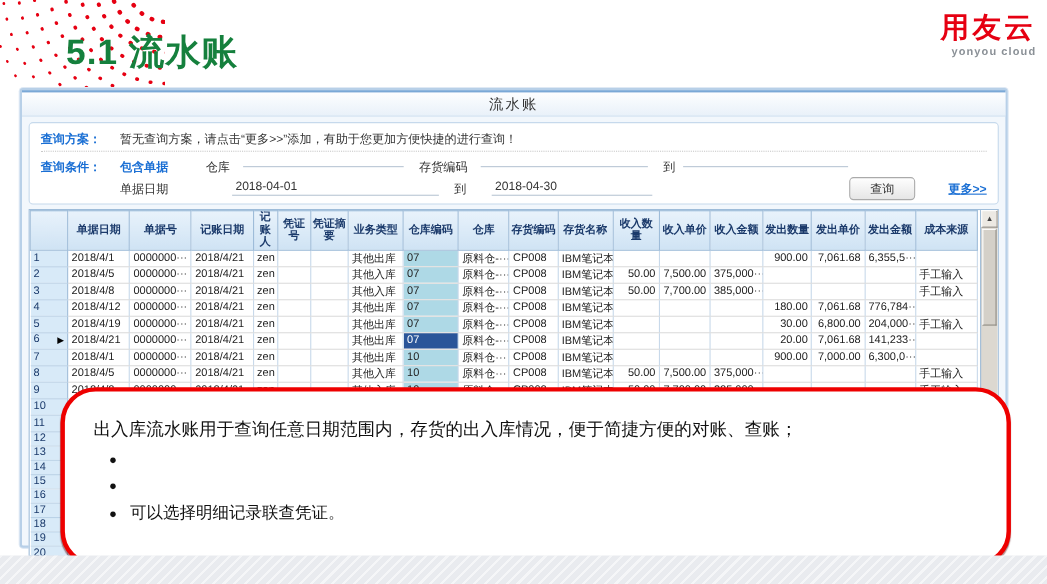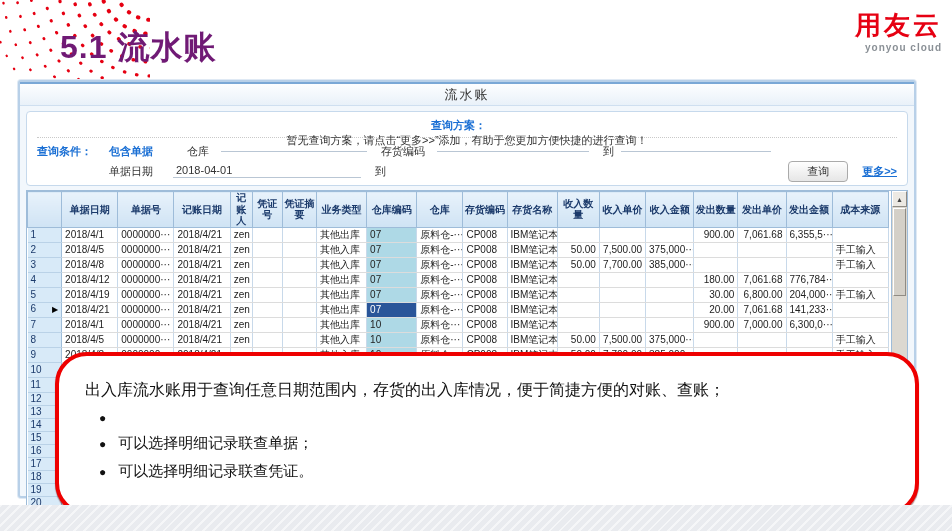--- a/index.html
+++ b/index.html
@@ -4,48 +4,48 @@
 <style>
   * { margin:0; padding:0; box-sizing:border-box; }
   html,body { width:952px; height:531px; }
   body { font-family:"Liberation Sans","DejaVu Sans",sans-serif; background:#fff; overflow:hidden; }
   .slide { position:relative; width:952px; height:531px; background:#fff; overflow:hidden; }
 
   
   .dots { position:absolute; left:0; top:0; width:150px; height:140px; }
 
   
-  .page-title { position:absolute; left:60px; top:26px; font-size:32px; font-weight:bold; color:#701a75; letter-spacing:1px; }
+  .page-title { position:absolute; left:60px; top:26px; font-size:32px; font-weight:bold; color:#15803d; letter-spacing:1px; }
 
   
   .logo { position:absolute; right:10px; top:12px; text-align:right; line-height:1; }
   .logo-cn { font-size:26px; font-weight:bold; color:#e60012; letter-spacing:3px; }
   .logo-en { font-size:10px; font-weight:bold; color:#8a9096; margin-top:5px; letter-spacing:1px; }
 
   
   .win { position:absolute; left:18px; top:80px; width:898px; height:418px;
          background:#f2f7fc; border:2px solid #b8d0e8; border-radius:3px;
          box-shadow:0 0 0 1px #dfe9f4; }
   .titlebar { height:24px; background:linear-gradient(#fdfeff,#e9f1f9); border-top:2px solid #7aa8d6;
               border-bottom:1px solid #cfdff0; text-align:center; font-size:13px; color:#333;
               line-height:22px; letter-spacing:2px; }
 
   
   .qpanel { margin:5px 6px 4px 6px; background:#fff; border:1px solid #c6d9ec; border-radius:4px;
             padding:6px 10px 4px 10px; font-size:11px; color:#333; }
   .qrow { display:flex; align-items:center; height:20px; white-space:nowrap; }
-  .qrow.first { border-bottom:1px dotted #c9c9c9; padding-bottom:3px; margin-bottom:3px;flex-direction:column; }
+  .qrow.first { border-bottom:1px dotted #c9c9c9; padding-bottom:3px; margin-bottom:3px; }
   .qlabel { color:#1a6fd4; font-weight:bold; width:72px; flex:none; }
   .qtext { color:#333; }
   .flabel { color:#333; flex:none; }
   .flabel.blue { color:#1a6fd4; font-weight:bold; }
   .fval { border-bottom:1px solid #b9c6d4; color:#333; padding:0 3px 1px 3px; flex:none; }
   .btn { border:1px solid #aaa; border-radius:4px; background:linear-gradient(#fefefe,#e6e6e6);
          font-size:11px; color:#333; padding:2px 18px; cursor:pointer; }
-  .more { color:#1a6fd4; font-weight:bold; text-decoration:underline; font-size:11px; margin-left:14px; cursor:pointer; }
+  .more { color:#1a6fd4; font-weight:bold; text-decoration:underline; font-size:11px; margin-left:30px; cursor:pointer; }
 
   
   .gridwrap { position:relative; margin:0 6px; height:316px; overflow:hidden; background:#fff; border:1px solid #9ebcd9; }
   table.grid { border-collapse:collapse; table-layout:fixed; width:862px; }
   .grid th { background:linear-gradient(#e8f2fb,#cfe3f4); color:#1b3a6b; font-weight:bold; font-size:10px;
              border:1px solid #9ebcd9; height:28px; line-height:1.15; padding:0 1px; text-align:center; overflow:hidden; }
   .grid td { border-right:1px solid #c8d9ea; border-bottom:1px solid #dcdcdc; font-size:10px; color:#222;
              height:13px; padding:0 3px; white-space:nowrap; overflow:hidden; }
   .grid td.rn { background:#d8eaf8; border-right:1px solid #9ebcd9; border-bottom:1px solid #bad2e7; color:#1b3a6b; }
   .grid th.rn { background:linear-gradient(#e8f2fb,#cfe3f4); }
@@ -113,22 +113,23 @@
         <span class="flabel" style="margin-left:14px;width:34px;">仓库</span>
         <span class="fval" style="width:146px;"></span>
         <span class="flabel" style="margin-left:14px;width:56px;">存货编码</span>
         <span class="fval" style="width:152px;"></span>
         <span class="flabel" style="margin-left:14px;width:18px;">到</span>
         <span class="fval" style="width:150px;"></span>
       </div>
       <div class="qrow">
         <span class="qlabel"></span>
         <span class="flabel" style="width:64px;">单据日期</span>
-        <span class="fval" style="width:188px;">2018-04-01</span>
+        <span class="fval" style="width:188px;margin-left:38px;">2018-04-01</span>
         <span class="flabel" style="margin-left:14px;width:34px;">到</span>
+        <span class="fval" style="width:146px;">2018-04-30</span>
         <span style="flex:1;"></span>
         <button class="btn">查询</button>
         <span class="more">更多&gt;&gt;</span>
       </div>
     </div>
 
     <div class="gridwrap">
       <table class="grid" id="grid">
           <colgroup>
             <col style="width: 34px;">
@@ -605,21 +606,20 @@
   </div>
 
   <div class="callout">
     <div class="co-intro">出入库流水账用于查询任意日期范围内，存货的出入库情况，便于简捷方便的对账、查账；</div>
     <div id="co-bullets">
         <div class="co-li">
           <span class="co-dot">●</span>
         </div>
         <div class="co-li">
           <span class="co-dot">●</span>
-          <span>可以选择明细记录联查单据；</span>
         </div>
         <div class="co-li">
           <span class="co-dot">●</span>
           <span>可以选择明细记录联查凭证。</span>
         </div>
       </div>
   </div>
 
   <div class="band"></div>
 </div>

